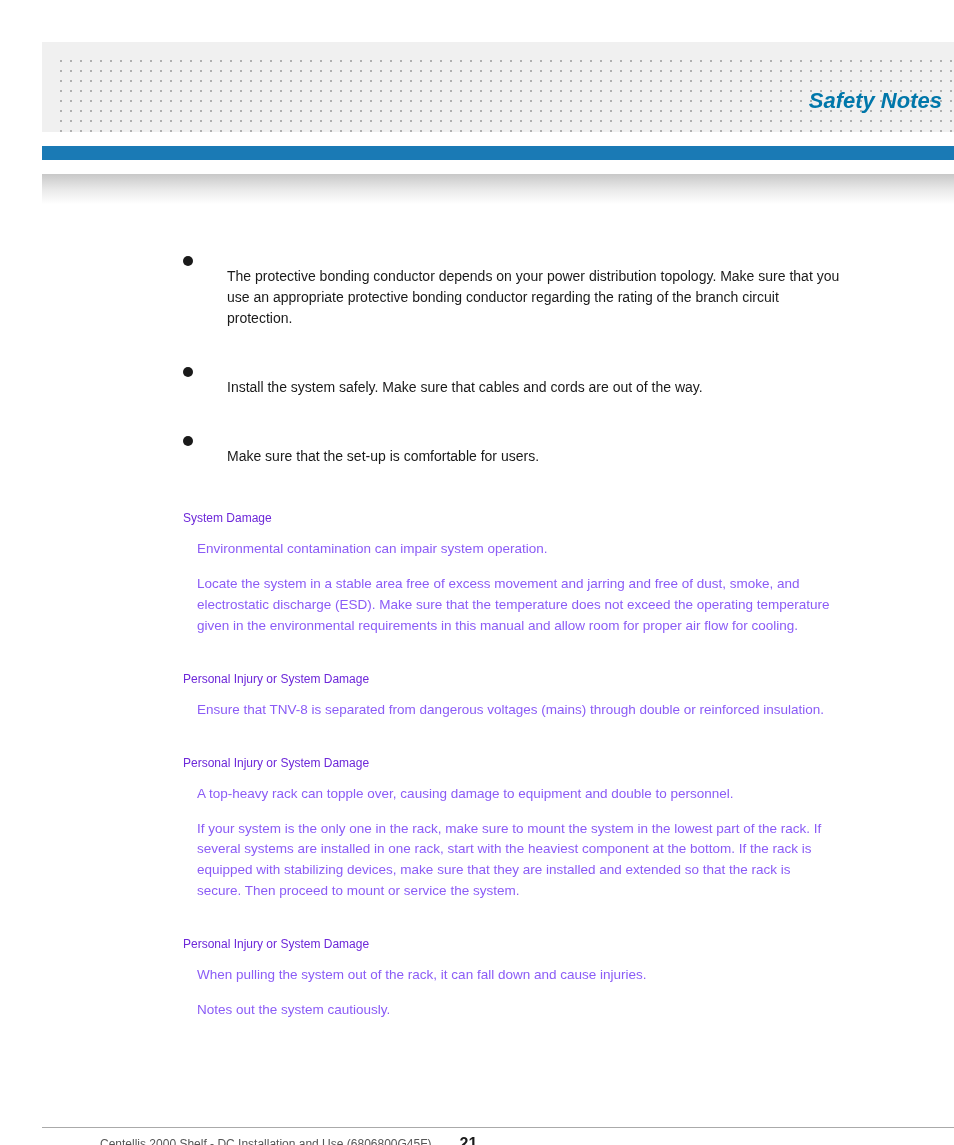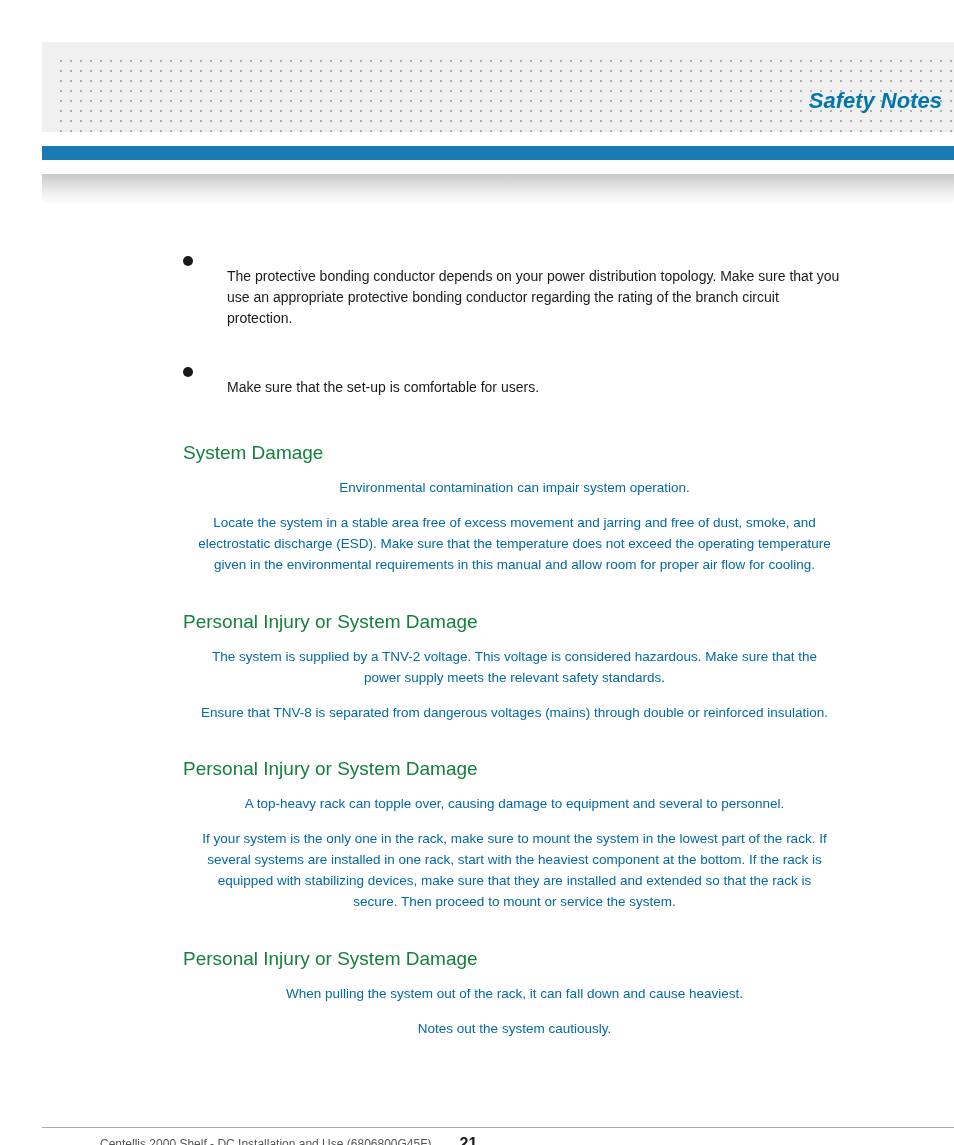--- a/index.html
+++ b/index.html
@@ -90,31 +90,30 @@
       margin-right: 20px;
       flex-shrink: 0;
     }
 
     
     .warning-section {
       margin-bottom: 35px;
     }
 
     .warning-title {
-      font-size: 19px;
+      font-size: 12px;
       font-weight: normal;
-      color: #15803d;
+      color: #6d28d9;
       margin-bottom: 4px;
     }
 
     .warning-body {
       font-size: 13.5px;
       line-height: 1.55;
-      color: #0369a1;
-      text-align: center;
+      color: #8b5cf6;
     }
 
     .warning-body p {
       margin-bottom: 2px;
     }
 
     
     .footer {
       position: absolute;
       bottom: 0;
@@ -154,50 +153,53 @@
 
 <div class="content">
 
   <ul class="bullet-list">
   <li>
         <span class="bullet-dot"></span>
         <span>The protective bonding conductor depends on your power distribution topology. Make sure that you use an appropriate protective bonding conductor regarding the rating of the branch circuit protection.</span>
       </li>
       <li>
         <span class="bullet-dot"></span>
+        <span>Install the system safely. Make sure that cables and cords are out of the way.</span>
+      </li>
+      <li>
+        <span class="bullet-dot"></span>
         <span>Make sure that the set-up is comfortable for users.</span>
       </li>
     </ul>
 
   <div id="warnings-container">
       <div class="warning-section">
         <div class="warning-title">System Damage</div>
         <div class="warning-body">
           <p>Environmental contamination can impair system operation.</p>
           <p>Locate the system in a stable area free of excess movement and jarring and free of dust, smoke, and electrostatic discharge (ESD). Make sure that the temperature does not exceed the operating temperature given in the environmental requirements in this manual and allow room for proper air flow for cooling.</p>
         </div>
       </div>
       <div class="warning-section">
         <div class="warning-title">Personal Injury or System Damage</div>
         <div class="warning-body">
-          <p>The system is supplied by a TNV-2 voltage. This voltage is considered hazardous. Make sure that the power supply meets the relevant safety standards.</p>
           <p>Ensure that TNV-8 is separated from dangerous voltages (mains) through double or reinforced insulation.</p>
         </div>
       </div>
       <div class="warning-section">
         <div class="warning-title">Personal Injury or System Damage</div>
         <div class="warning-body">
-          <p>A top-heavy rack can topple over, causing damage to equipment and several to personnel.</p>
+          <p>A top-heavy rack can topple over, causing damage to equipment and double to personnel.</p>
           <p>If your system is the only one in the rack, make sure to mount the system in the lowest part of the rack. If several systems are installed in one rack, start with the heaviest component at the bottom. If the rack is equipped with stabilizing devices, make sure that they are installed and extended so that the rack is secure. Then proceed to mount or service the system.</p>
         </div>
       </div>
       <div class="warning-section">
         <div class="warning-title">Personal Injury or System Damage</div>
         <div class="warning-body">
-          <p>When pulling the system out of the rack, it can fall down and cause heaviest.</p>
+          <p>When pulling the system out of the rack, it can fall down and cause injuries.</p>
           <p>Notes out the system cautiously.</p>
         </div>
       </div>
     </div>
 
 </div>
 
 <div class="footer">
   <span class="footer-text">Centellis 2000 Shelf - DC Installation and Use (6806800G45F)</span>
   <span class="footer-page">21</span>

